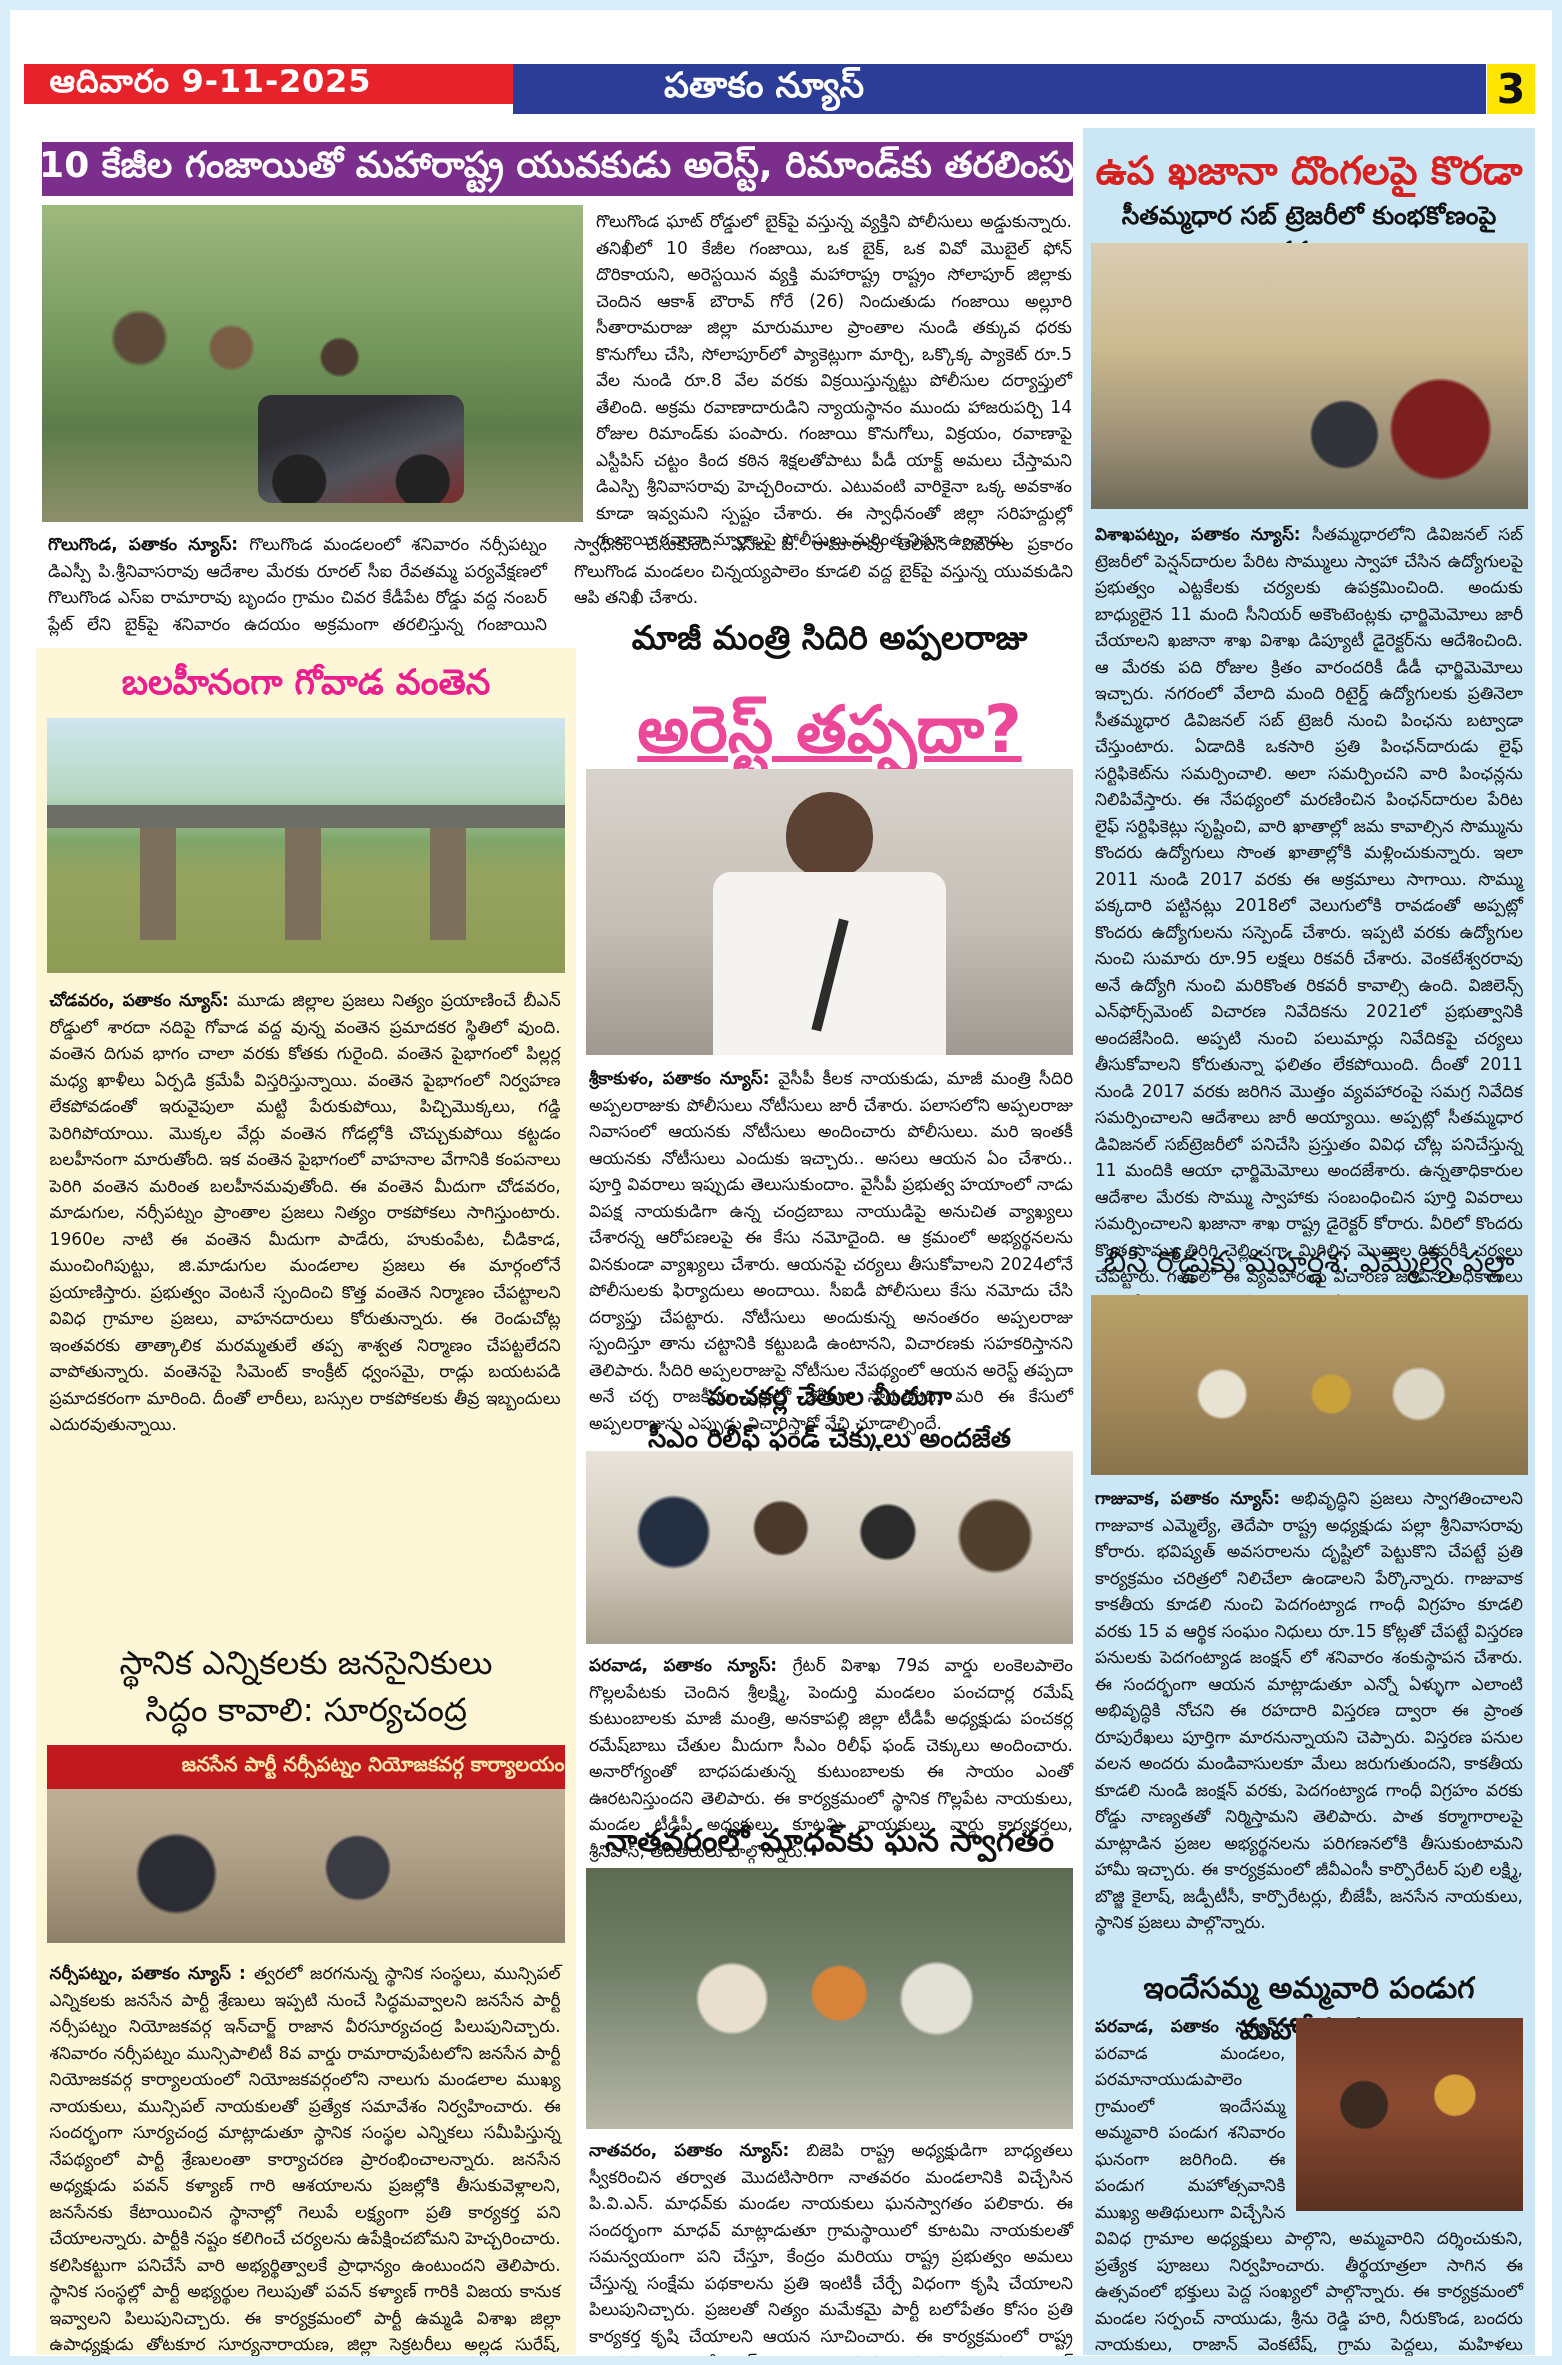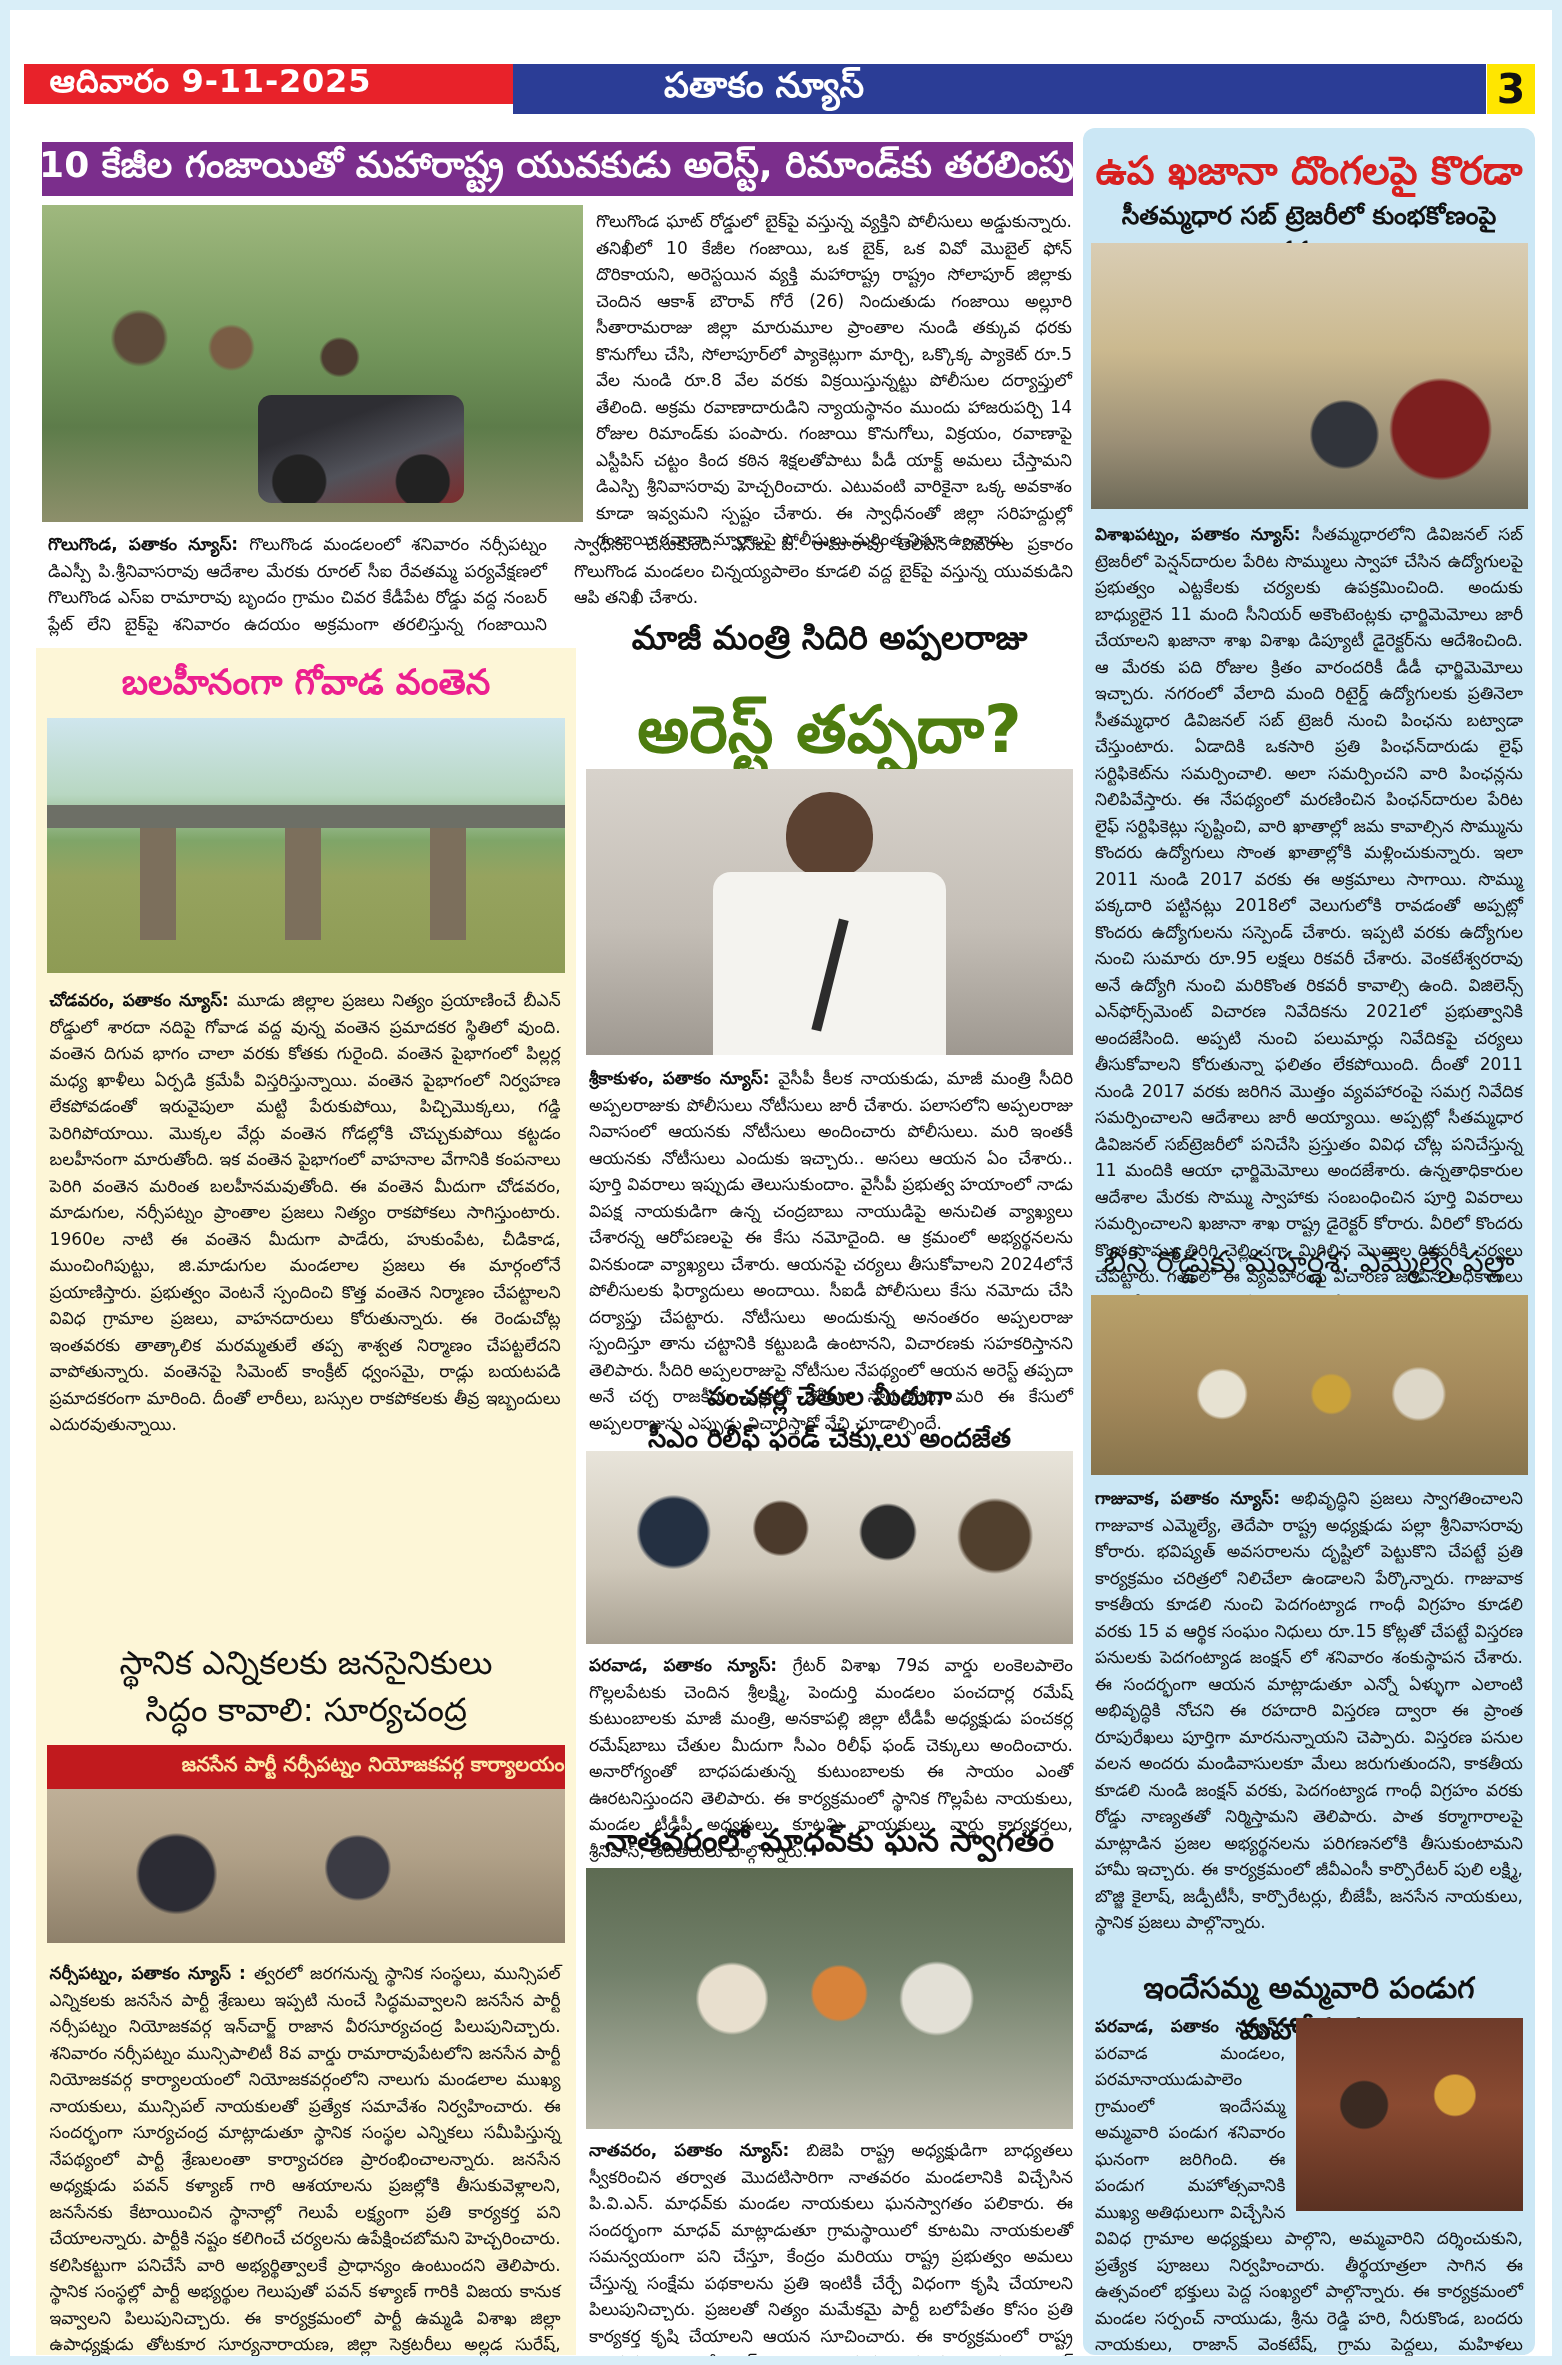--- a/index.html
+++ b/index.html
@@ -34,21 +34,21 @@
       radial-gradient(circle at 55% 48%,#4c3b30 0 5%,transparent 6%),
       linear-gradient(180deg,#9fb87e 0%,#74975c 45%,#5d7c4a 70%,#8d8f6b 100%);}
   .top-photo .bike{position:absolute;left:40%;bottom:6%;width:38%;height:34%;
     background:radial-gradient(circle at 20% 80%,#222 0 14%,transparent 15%),
                radial-gradient(circle at 80% 80%,#222 0 14%,transparent 15%),
                linear-gradient(160deg,#2e2e33 30%,#51525a 60%,#7b2d2d 100%);border-radius:13.6px;}
   .top-side{position:absolute;left:586px;top:198px;width:476px;height:314px;}
   .top-cols{position:absolute;left:38px;top:521px;width:1025px;height:113px;
     column-count:2;column-gap:27px;}
   
-  .right-panel{position:absolute;left:1073px;top:118px;width:452px;height:2227px;background:#cbe7f5;border-radius:12px;}
+  .right-panel{position:absolute;left:1073px;top:118px;width:452px;height:2227px;background:#cbe7f5;}
   .treasury-h{position:absolute;left:0;top:19.7px;width:100%;color:#d8201f;font-size:39px;font-weight:bold;}
   .treasury-sub{position:absolute;left:0;top:73px;width:100%;color:#111;font-size:25px;font-weight:bold;}
   .treasury-photo{position:absolute;left:7.6px;top:115px;width:437px;height:266px;
     background:
       radial-gradient(circle at 80% 70%,#7d1f1f 0 12%,transparent 13%),
       radial-gradient(circle at 58% 72%,#31343b 0 10%,transparent 11%),
       linear-gradient(180deg,#d9cdb4 0%,#cbb98f 40%,#9b8f76 75%,#6e6a58 100%);}
   .treasury-body{position:absolute;left:12px;top:393px;width:428px;height:720px;}
   .bcroad-h{position:absolute;left:0;top:1117px;width:100%;color:#111;font-size:29.5px;font-weight:normal;}
   .bcroad-photo{position:absolute;left:7.6px;top:1167px;width:437px;height:180px;
@@ -79,21 +79,21 @@
     background:
       radial-gradient(circle at 25% 65%,#2c2c34 0 9%,transparent 10%),
       radial-gradient(circle at 60% 62%,#3b3b44 0 9%,transparent 10%),
       linear-gradient(180deg,#c8b9a2 0%,#b1a188 55%,#8e806a 100%);}
   .jansena-photo .banner{position:absolute;left:0;top:0;width:100%;height:44px;background:#c11a1e;
     display:flex;align-items:center;justify-content:flex-end;}
   .jansena-photo .banner span{color:#ffe9a8;font-size:19.7px;font-weight:bold;white-space:nowrap;}
   .jansena-body{position:absolute;left:13.6px;top:1312px;width:511px;height:378px;}
   
   .arrest-h1{position:absolute;left:573px;top:608px;width:493px;color:#111;font-size:33px;font-weight:bold;}
-  .arrest-h2{position:absolute;left:573px;top:682px;width:493px;color:#4d7c0f;font-size:65px;font-weight:bold;}
+  .arrest-h2{position:absolute;left:573px;top:682px;width:493px;color:#ec4899;font-size:65px;font-weight:bold;text-decoration:underline;}
   .arrest-photo{position:absolute;left:576px;top:759px;width:487px;height:286px;
     background:linear-gradient(180deg,#d8d3cc 0%,#c4beb6 55%,#9e9890 100%);}
   .arrest-photo .head{position:absolute;left:41%;top:8%;width:18%;height:30%;background:#5c4232;border-radius:50% 50% 46% 46%;}
   .arrest-photo .shirt{position:absolute;left:26%;top:36%;width:48%;height:64%;background:#f4f3ef;border-radius:18px 18px 0 0;}
   .arrest-photo .mic{position:absolute;left:49%;top:52%;width:2%;height:40%;background:#2c2c2c;transform:rotate(14deg);}
   .arrest-body{position:absolute;left:579px;top:1055px;width:484px;height:302px;}
   .cheques-h{position:absolute;left:573px;top:1365px;width:493px;color:#111;font-size:26px;font-weight:bold;line-height:42px;}
   .cheques-photo{position:absolute;left:576px;top:1441px;width:487px;height:193px;
     background:
       radial-gradient(circle at 18% 42%,#243042 0 8%,transparent 9%),

